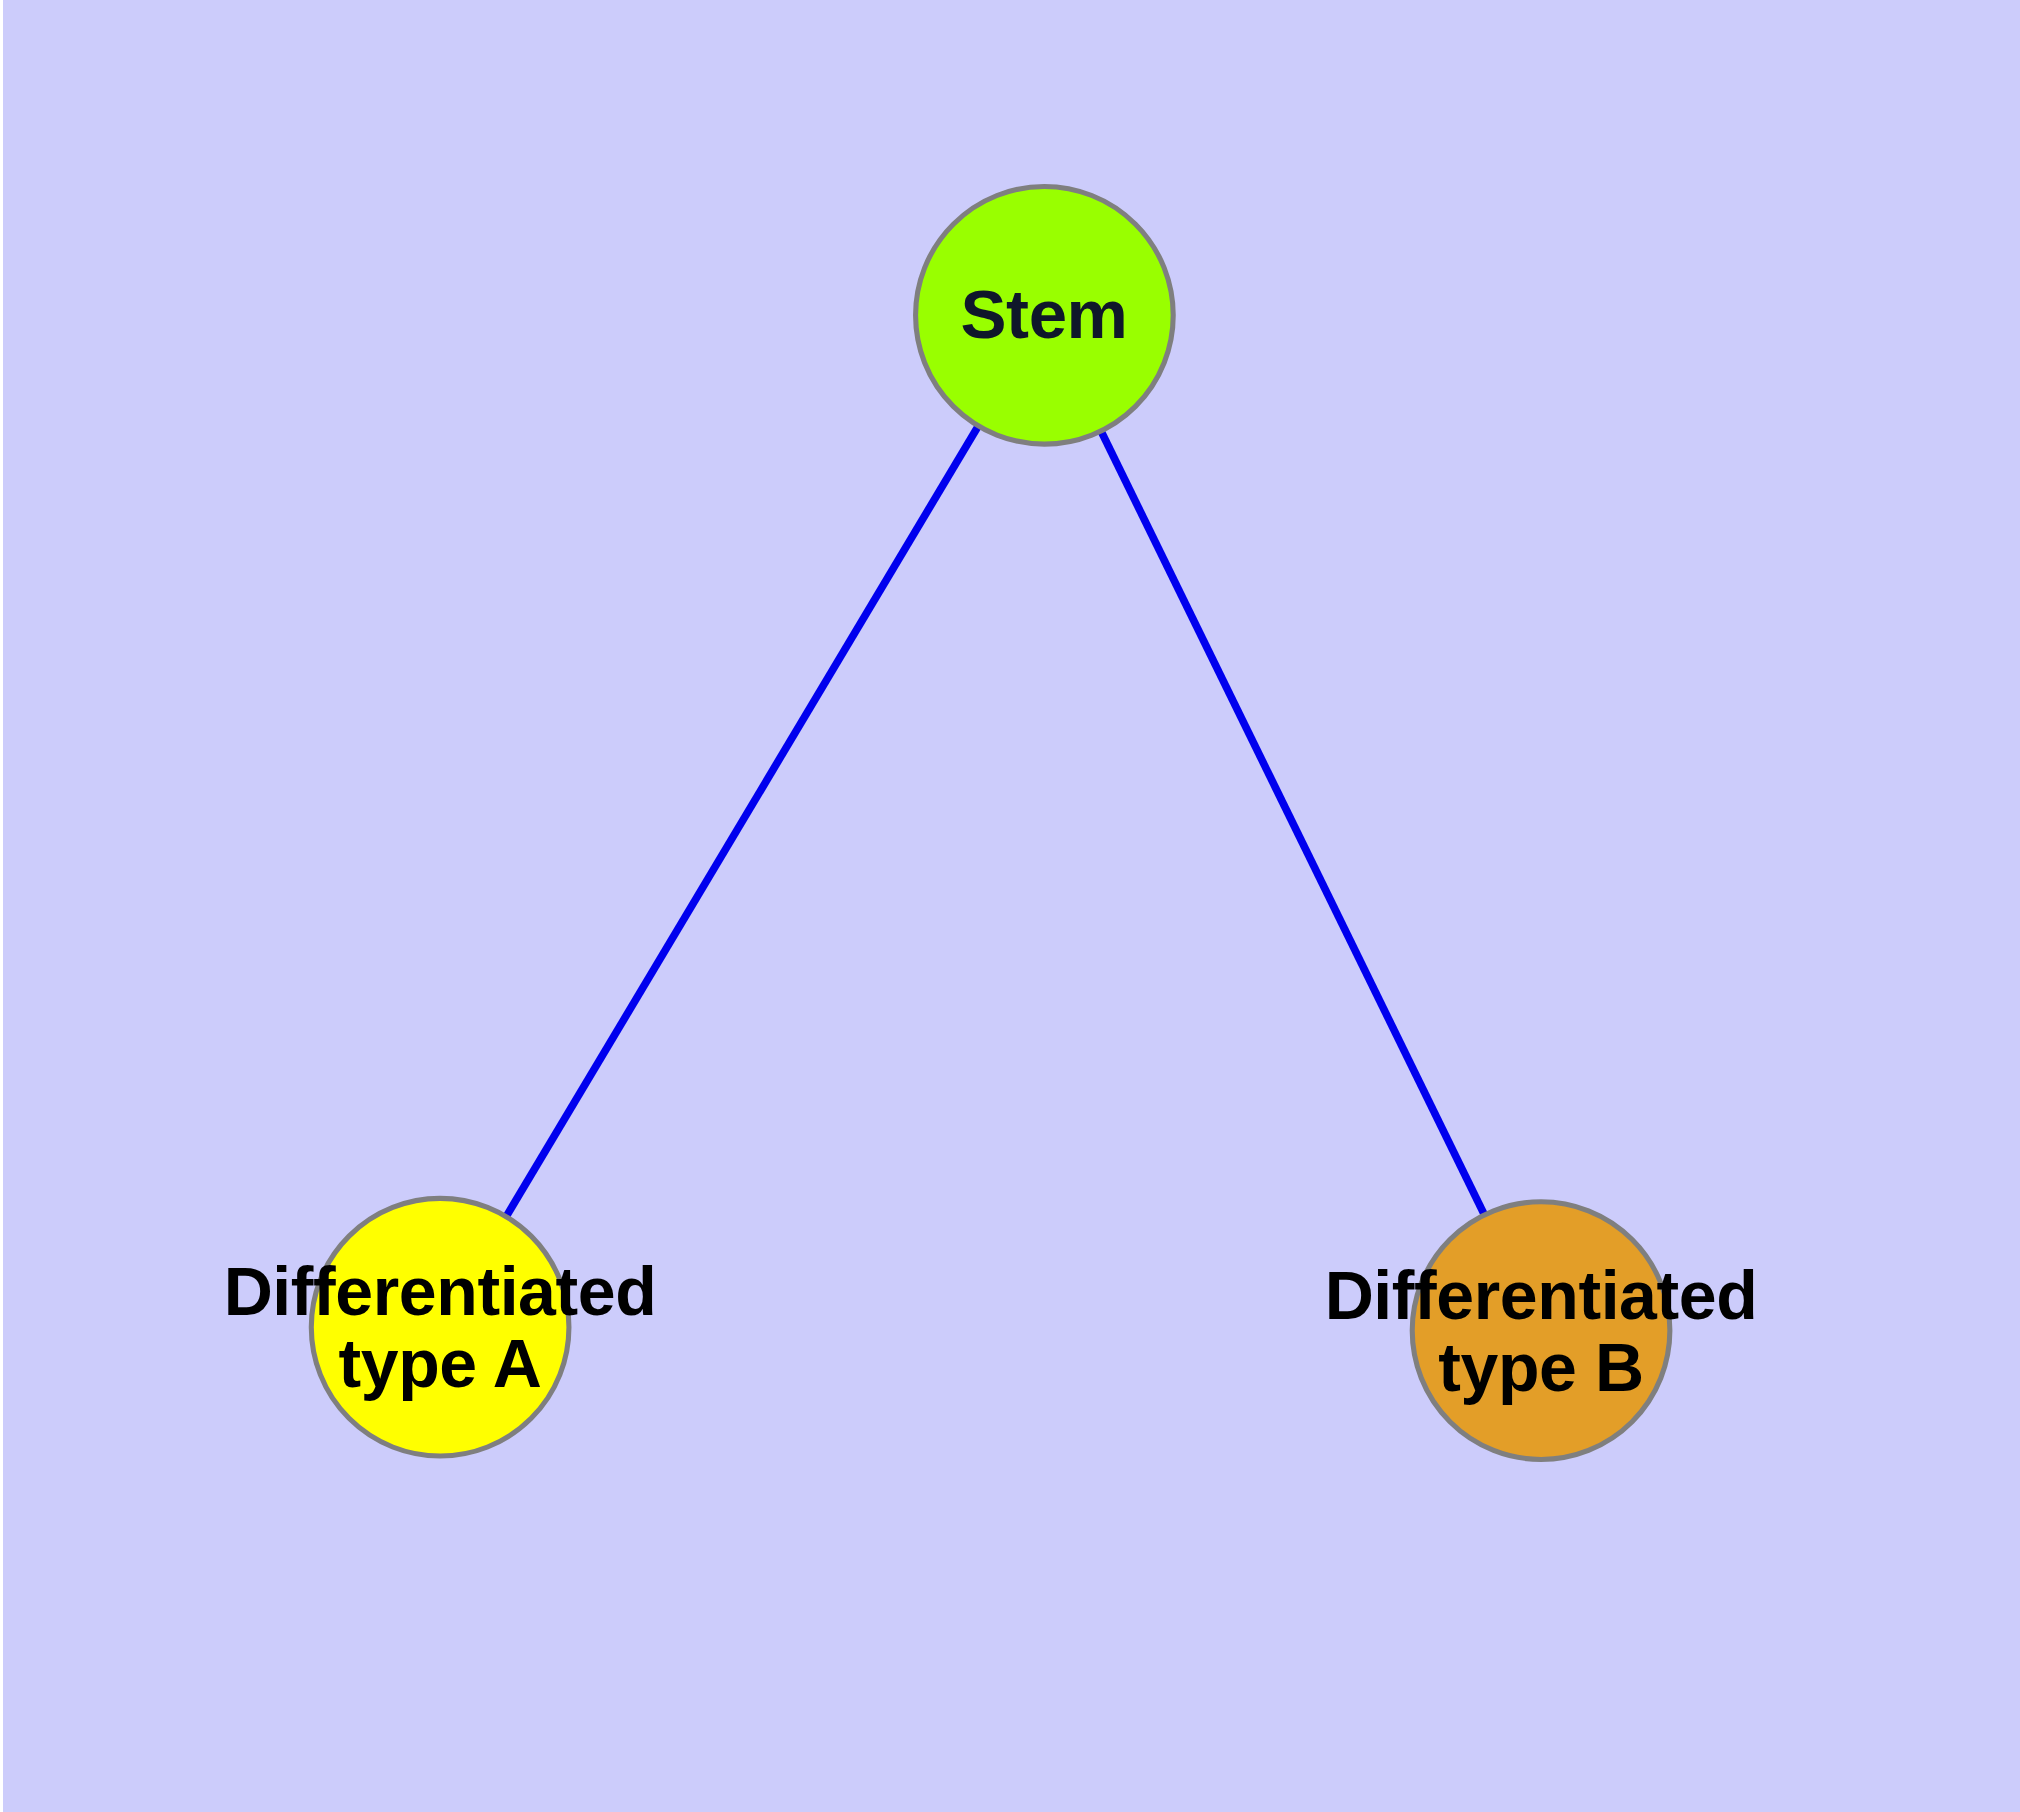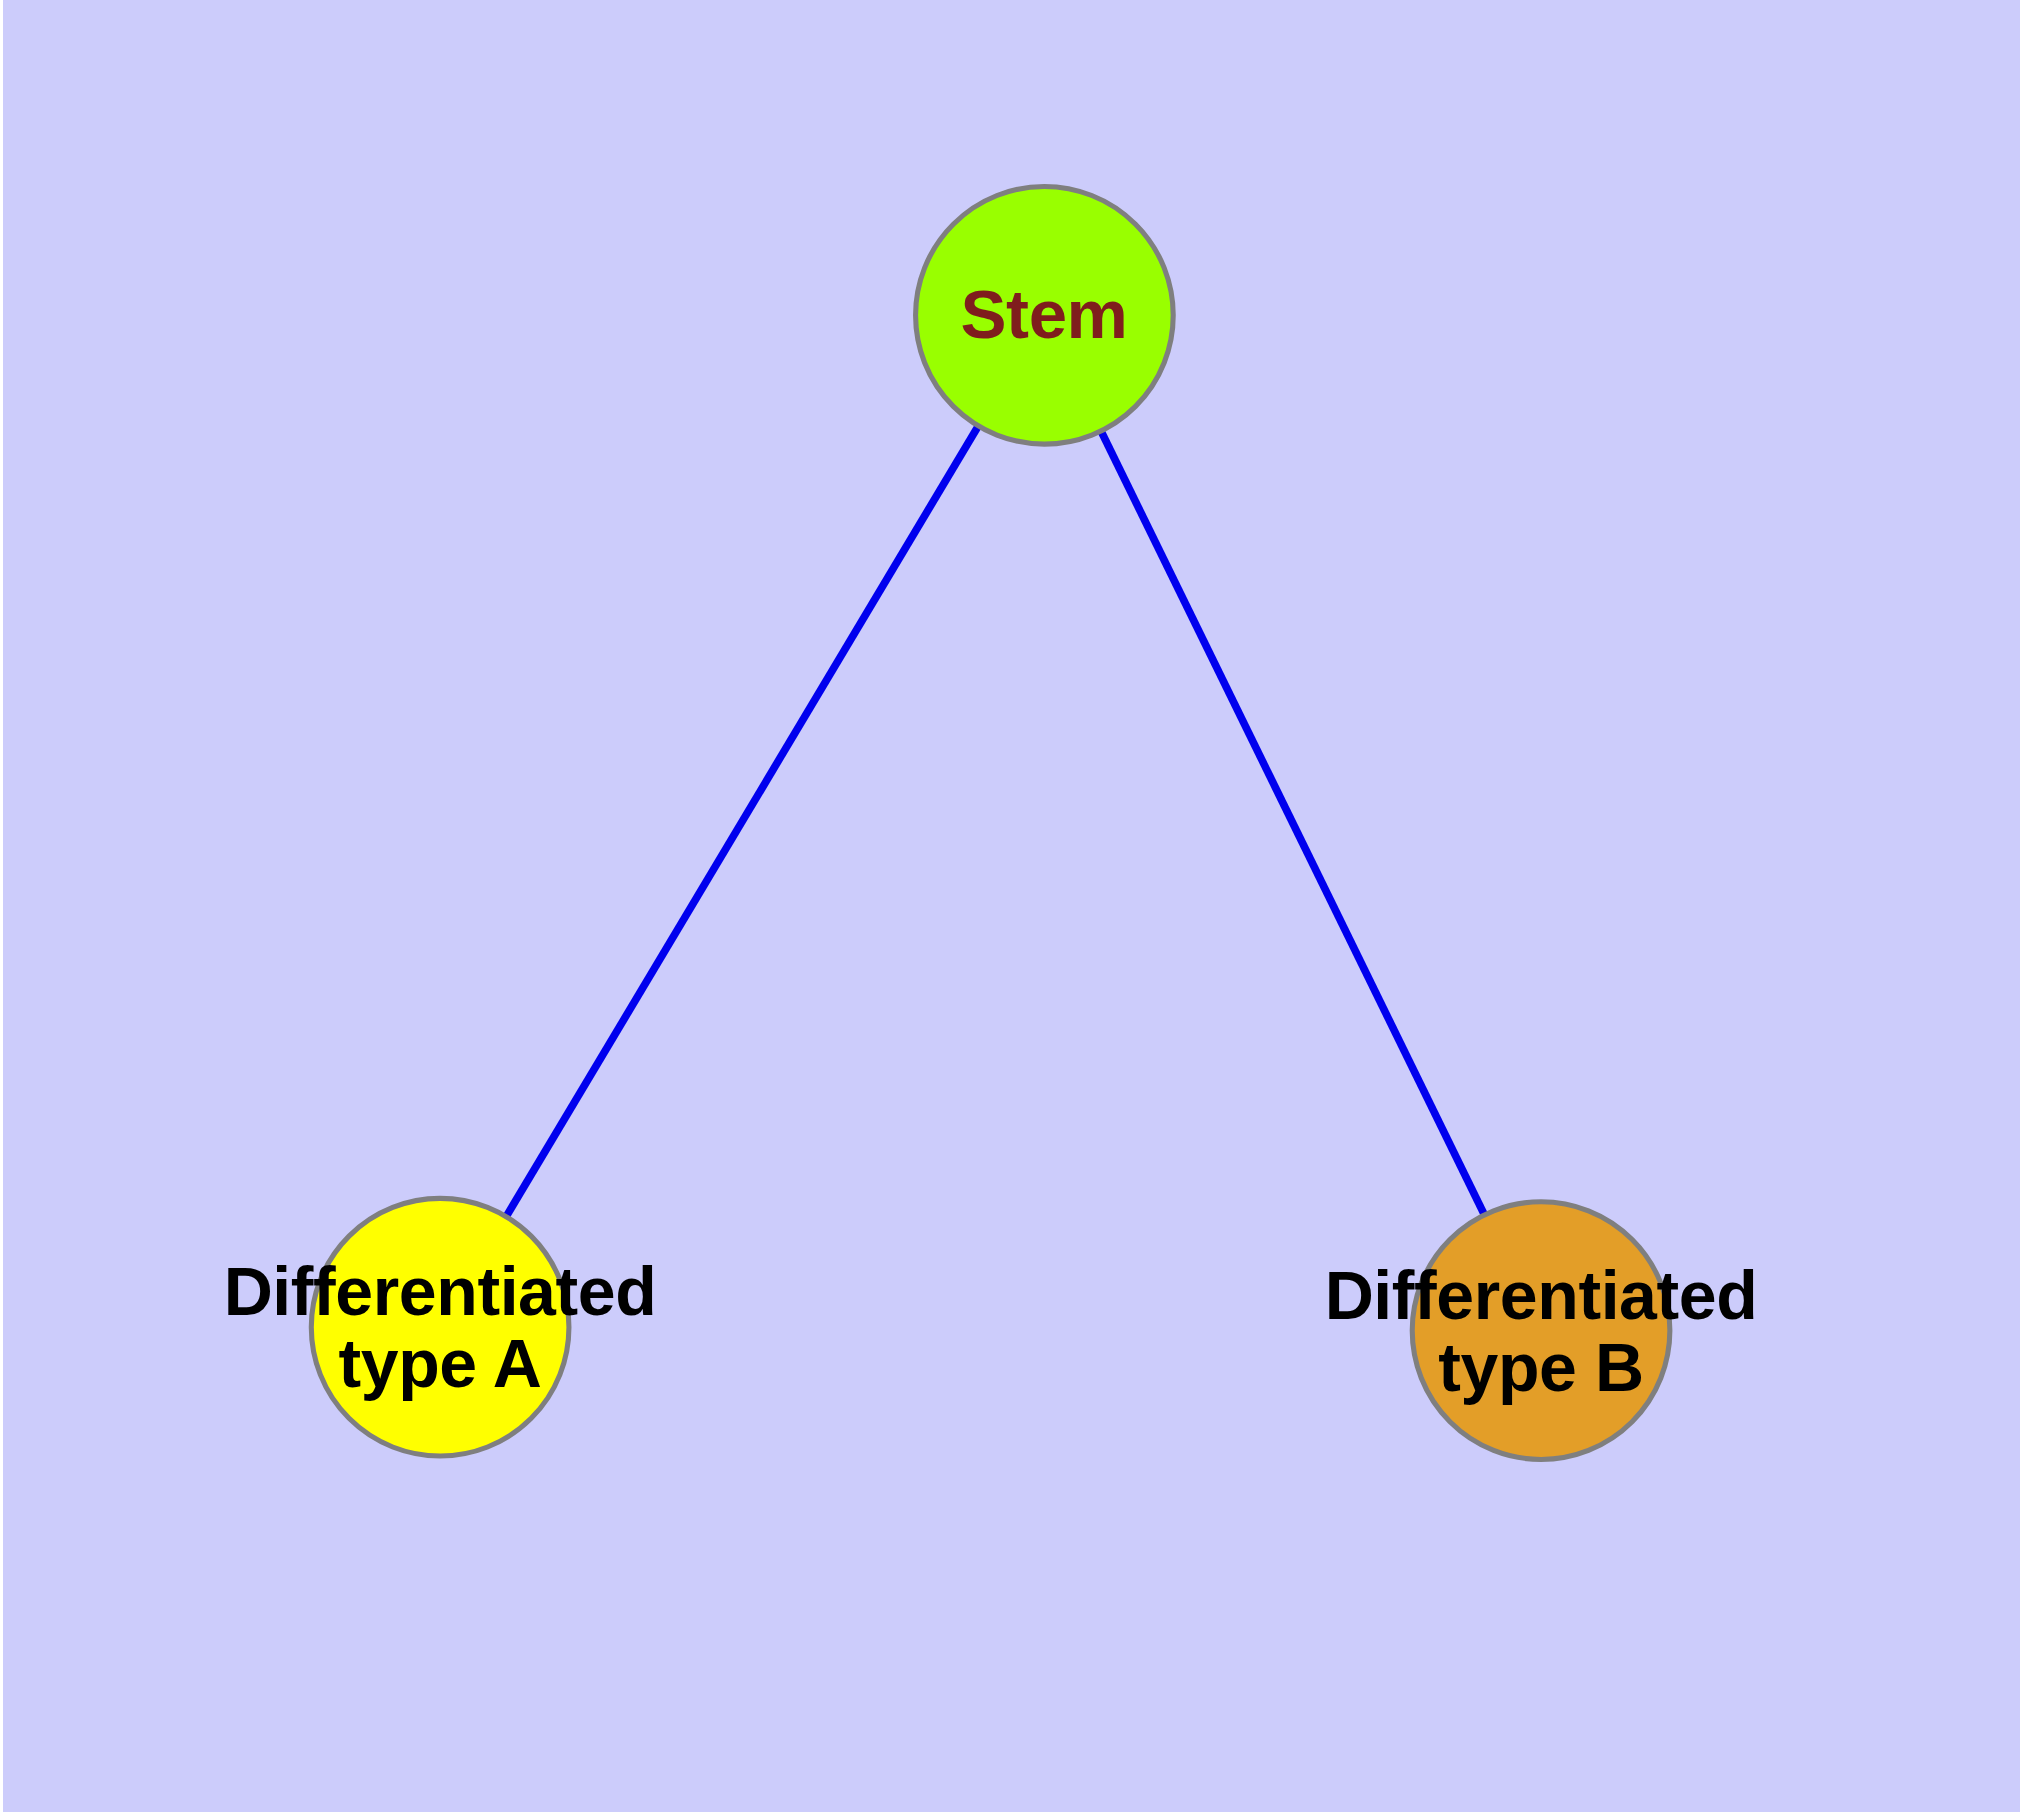--- a/index.html
+++ b/index.html
@@ -58,21 +58,21 @@
         <line x1="1232" y1="372" x2="519" y2="1566" stroke="#0000ee" stroke-width="9" stroke-linecap="butt"></line>
         <line x1="1232" y1="372" x2="1818" y2="1570" stroke="#0000ee" stroke-width="9" stroke-linecap="butt"></line>
       </g>
     <g id="nodes-layer">
         <circle cx="1232" cy="372" r="152" fill="#99ff00" stroke="#7f7f7f" stroke-width="6"></circle>
         <circle cx="519" cy="1566" r="152" fill="#ffff00" stroke="#7f7f7f" stroke-width="6"></circle>
         <circle cx="1818" cy="1570" r="152" fill="#e39e28" stroke="#7f7f7f" stroke-width="6"></circle>
       </g>
   </svg>
 
-  <div class="node-label label-stem" id="label-stem" style="left: 1044px; top: 315px; color: #7f1d1d;">Stem</div>
+  <div class="node-label label-stem" id="label-stem" style="left: 1044px; top: 315px; color: #0f172a;">Stem</div>
 
   <div class="node-label label-a" id="label-diff-a" style="left: 440px; top: 1327px; color: rgb(0, 0, 0);">Differentiated
 type A</div>
 
   <div class="node-label label-b" id="label-diff-b" style="left: 1541px; top: 1331px; color: rgb(0, 0, 0);">Differentiated
 type B</div>
 
 </div>
 
 

